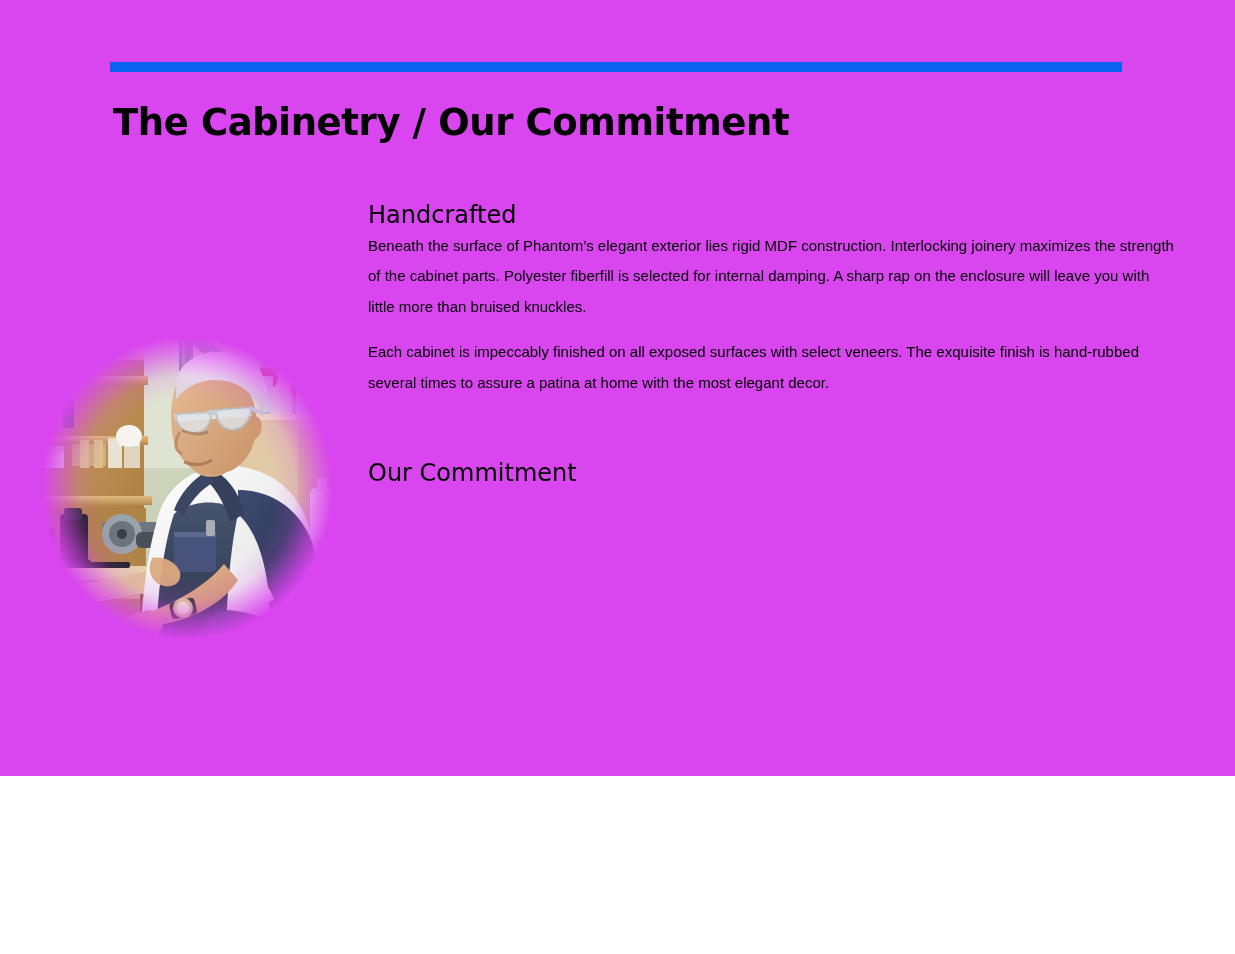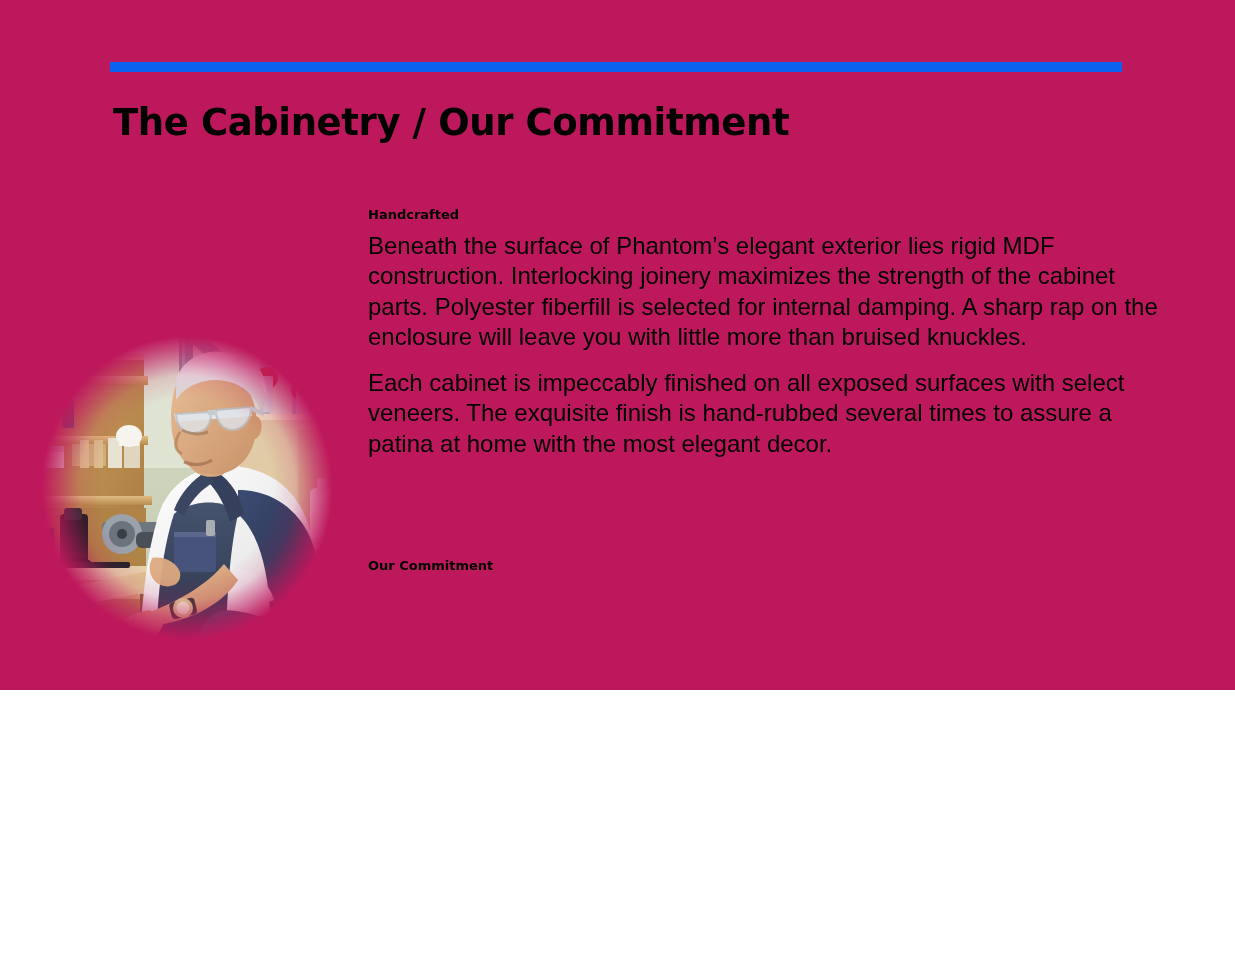--- a/index.html
+++ b/index.html
@@ -7,22 +7,22 @@
     margin: 0;
     padding: 0;
     background: #ffffff;
   }
   body {
     font-family: "Liberation Sans", sans-serif;
   }
   .slide {
     position: relative;
     width: 1235px;
-    height: 690px;
-    background: #be185d;
+    height: 776px;
+    background: #d946ef;
     overflow: hidden;
   }
 
   
   .accent-bar {
     position: absolute;
     left: 110px;
     top: 62px;
     width: 1012px;
     height: 10px;
@@ -65,33 +65,33 @@
   
   .body-col {
     position: absolute;
     left: 368px;
     top: 200px;
     width: 812px;
     color: #000000;
   }
   .blk { margin: 0; }
   .blk + .blk { margin-top: 15px; }
-  .blk.gap-lg { margin-top: 92px; }
+  .blk.gap-lg { margin-top: 60px; }
 
   .sub-head {
     font-family: "DejaVu Sans", sans-serif;
-    font-size: 13px;
-    font-weight: bold;
+    font-size: 24px;
+    font-weight: normal;
     line-height: 30.5px;
     color: #000000;
     margin: 0 0 0 0;
   }
   .para {
     font-family: "Liberation Sans", sans-serif;
-    font-size: 24px;
+    font-size: 15px;
     line-height: 30.5px;
     color: #000000;
     margin: 0;
   }
 
   
   .page-number {
     position: absolute;
     left: 0;
     top: 845px;

